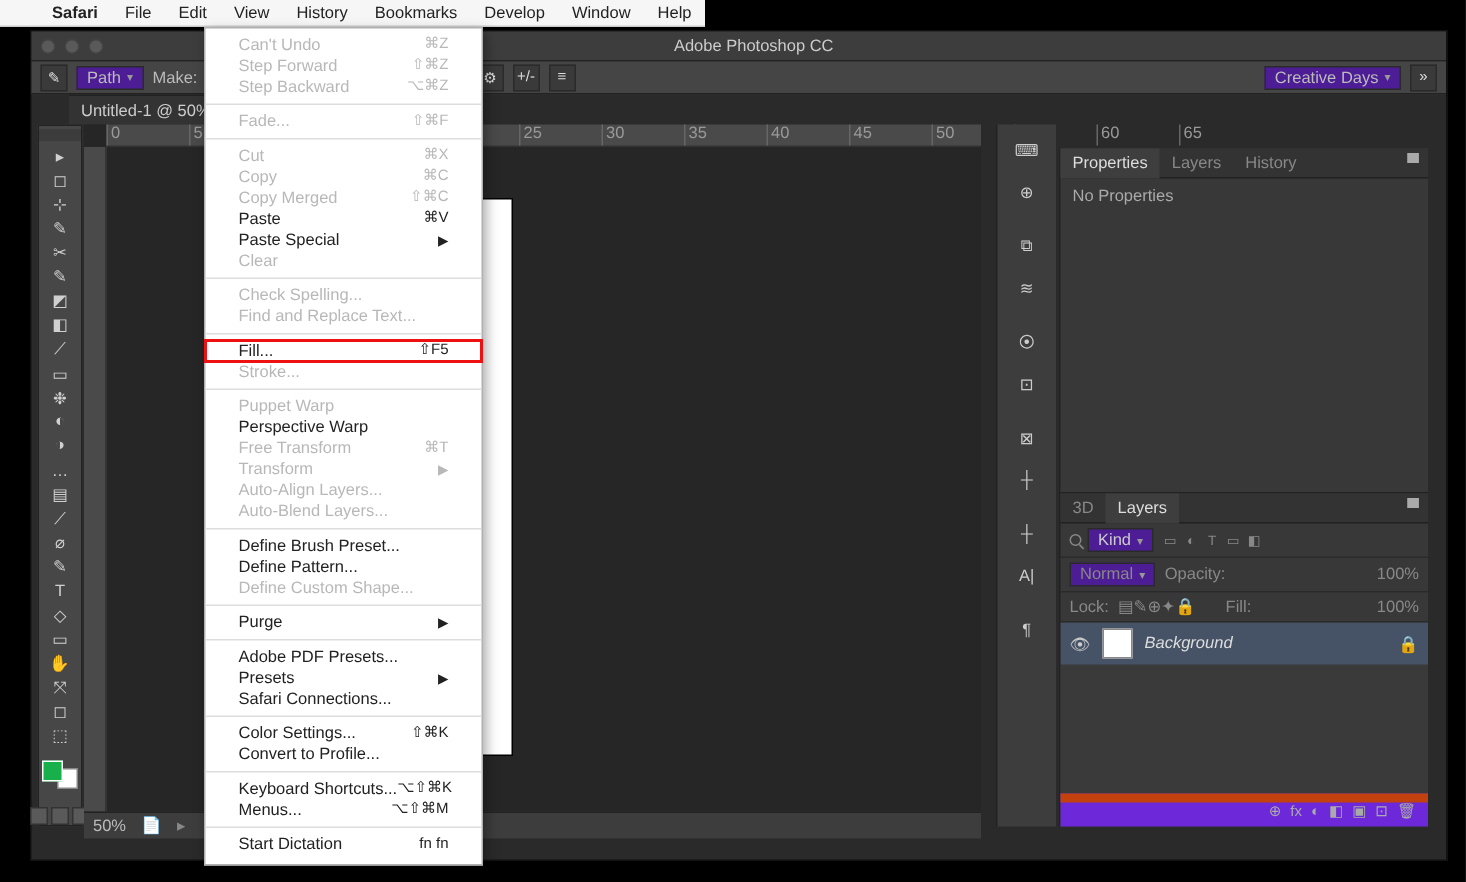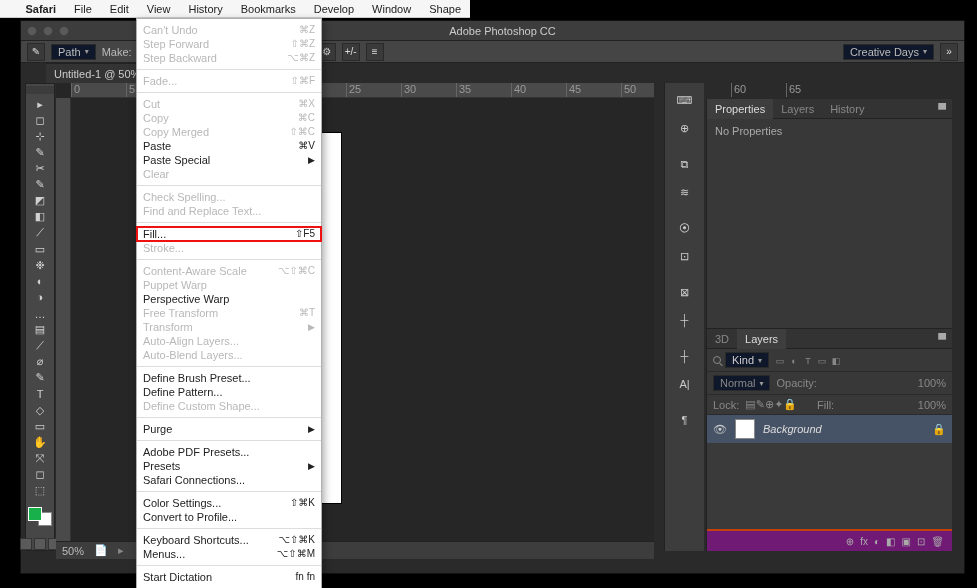--- a/index.html
+++ b/index.html
@@ -12,21 +12,21 @@
 .mac-menubar .mi.bold { font-weight:700; }
 
 
 .ps-chrome { position:absolute; top:20px; left:20px; right:12px; bottom:14px; background:#2a2a2a; border:1px solid #111; }
 .ps-titlebar { height:20px; background:#3d3d3d; display:flex; align-items:center; justify-content:center; border-bottom:1px solid #222; }
 .ps-titlebar .dots { position:absolute; left:6px; display:flex; gap:6px; }
 .ps-titlebar .dot { width:10px; height:10px; border-radius:50%; background:#5a5a5a; border:1px solid #444; }
 .ps-titlebar .title { color:#ccc;margin-left:20px; }
 
 .ps-options { height:22px; background:#454545; border-bottom:1px solid #222; display:flex; align-items:center; padding:0 6px; gap:6px; color:#bbb; }
-.sel { display:flex; align-items:center; gap:4px; background:#0f172a; border:1px solid #2a2a2a; padding:1px 6px; height:16px; }
+.sel { display:flex; align-items:center; gap:4px; background:#4c1d95; border:1px solid #2a2a2a; padding:1px 6px; height:16px; }
 .sel .caret { font-size:8px; color:#999; }
 .icon-sq { width:18px; height:18px; background:#3a3a3a; border:1px solid #2a2a2a; display:inline-flex; align-items:center; justify-content:center; font-size:10px; color:#ddd; }
 .ps-options .right { margin-left:auto; display:flex; gap:6px; align-items:center; }
 
 .doc-tab { position:absolute; top:42px; left:25px; height:20px; line-height:20px; padding:0 8px; background:#333; color:#ccc; border-top:1px solid #222; display:flex; gap:6px; }
 .doc-tab .x { color:#888; }
 
 
 .tools { position:absolute; top:62px; left:4px; width:30px; bottom:22px; background:#474747; border:1px solid #222; display:flex; flex-direction:column; align-items:center; padding-top:2px; gap:0; }
 .tools .collapse { width:28px; height:10px; background:#3c3c3c; margin-bottom:2px; }
@@ -61,29 +61,29 @@
 .lyr-row1 .search { width:8px; height:8px; border:1px solid #888; border-radius:50%; display:inline-block; position:relative; }
 .lyr-row1 .search:after { content:''; position:absolute; width:4px; height:1px; background:#888; bottom:-2px; right:-3px; transform:rotate(45deg); }
 .lyr-row1 .mini-ic { width:14px; height:12px; display:inline-flex; align-items:center; justify-content:center; font-size:9px; color:#888; border:1px solid transparent; }
 .lyr-row2 { display:flex; align-items:center; padding:3px 6px; gap:6px; color:#888; border-bottom:1px solid #2a2a2a; }
 .lyr-row2 .pct { margin-left:auto; }
 .layer-list { flex:1; background:#3a3a3a; overflow:hidden; }
 .layer-item { display:flex; align-items:center; gap:8px; background:#465366; padding:4px 6px; color:#ddd; }
 .layer-item .eye { width:14px; text-align:center; color:#ccc; }
 .layer-item .thumb { width:20px; height:20px; background:#fff; border:1px solid #888; }
 .layer-item .lock { margin-left:auto; color:#aaa; }
-.layers-footer { height:22px; background:#701a75; border-top:2px solid #c2410c; display:flex; align-items:center; justify-content:flex-end; gap:8px; padding:0 8px; color:#aaa; }
+.layers-footer { height:22px; background:#6d28d9; border-top:6px solid #c2410c; display:flex; align-items:flex-start; justify-content:flex-end; gap:8px; padding:0 8px; color:#aaa; }
 .layers-footer span { font-size:10px; }
 
 
 .statusbar { position:absolute; left:35px; right:310px; bottom:14px; height:18px; background:#3d3d3d; display:flex; align-items:center; color:#bbb; padding:0 6px; gap:10px; border-top:1px solid #222; }
 
 
 .dropdown { position:absolute; top:18px; left:136px; width:186px; background:#fff; color:#333; border:1px solid #b0b0b0; box-shadow:2px 3px 8px rgba(0,0,0,0.35); z-index:1000; padding:4px 0 6px; }
-.dropdown .item { height:14px; line-height:14px; padding:0 6px; display:flex; white-space:nowrap; }
+.dropdown .item { height:14px; line-height:14px; padding:0 22px; display:flex; white-space:nowrap; }
 .dropdown .item .lbl { flex:1; }
 .dropdown .item .sc { color:inherit; font-size:10px; margin-left:auto; }
 .dropdown .item.disabled { color:#b8b8b8; }
 .dropdown .item.enabled  { color:#222; font-weight:400; }
 .dropdown .item .arrow { margin-left:auto; font-size:9px; }
 .dropdown hr { border:none; border-top:1px solid #ddd; margin:4px 0; }
 .item.boxed { outline:2px solid #e11; outline-offset:-1px; }
 </style>
 </head>
 <body>
@@ -91,21 +91,21 @@
 <div class="mac-menubar">
   <div class="apple"></div>
   <div class="mi bold">Safari</div>
     <div class="mi">File</div>
     <div class="mi">Edit</div>
     <div class="mi">View</div>
     <div class="mi">History</div>
     <div class="mi">Bookmarks</div>
     <div class="mi">Develop</div>
     <div class="mi">Window</div>
-    <div class="mi">Shape</div>
+    <div class="mi">Help</div>
 </div>
 
 <div class="ps-chrome">
   <div class="ps-titlebar">
     <div class="dots">
       <div class="dot"></div>
       <div class="dot"></div>
       <div class="dot"></div>
     </div>
     <div class="title">Adobe Photoshop CC</div>
@@ -327,24 +327,20 @@
     <hr>
     <div class="item enabled boxed">
       <span class="lbl">Fill...</span>
       <span class="sc">⇧F5</span>
     </div>
     <div class="item disabled">
       <span class="lbl">Stroke...</span>
     </div>
     <hr>
     <div class="item disabled">
-      <span class="lbl">Content-Aware Scale</span>
-      <span class="sc">⌥⇧⌘C</span>
-    </div>
-    <div class="item disabled">
       <span class="lbl">Puppet Warp</span>
     </div>
     <div class="item enabled">
       <span class="lbl">Perspective Warp</span>
     </div>
     <div class="item disabled">
       <span class="lbl">Free Transform</span>
       <span class="sc">⌘T</span>
     </div>
     <div class="item disabled">

